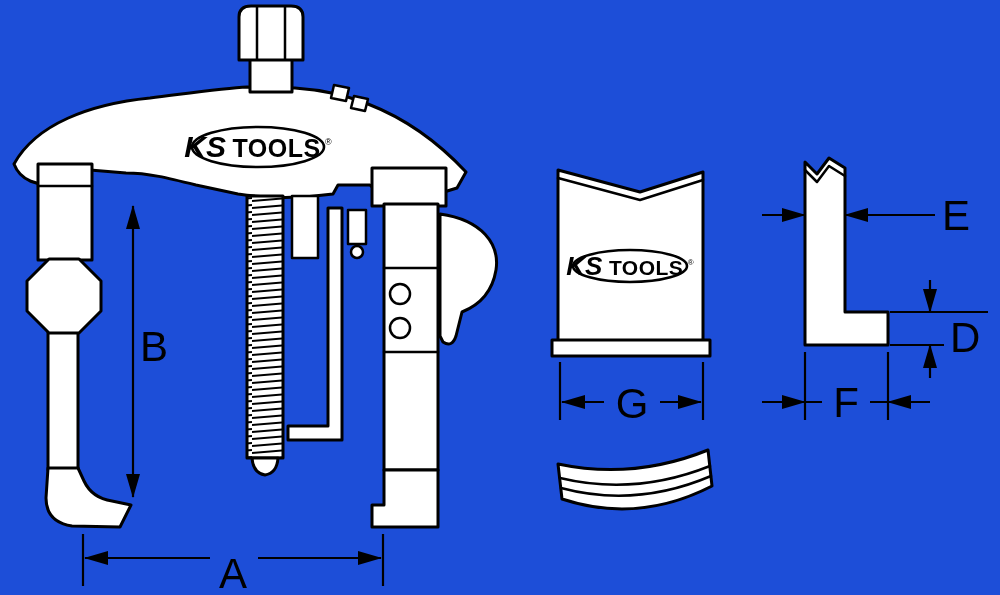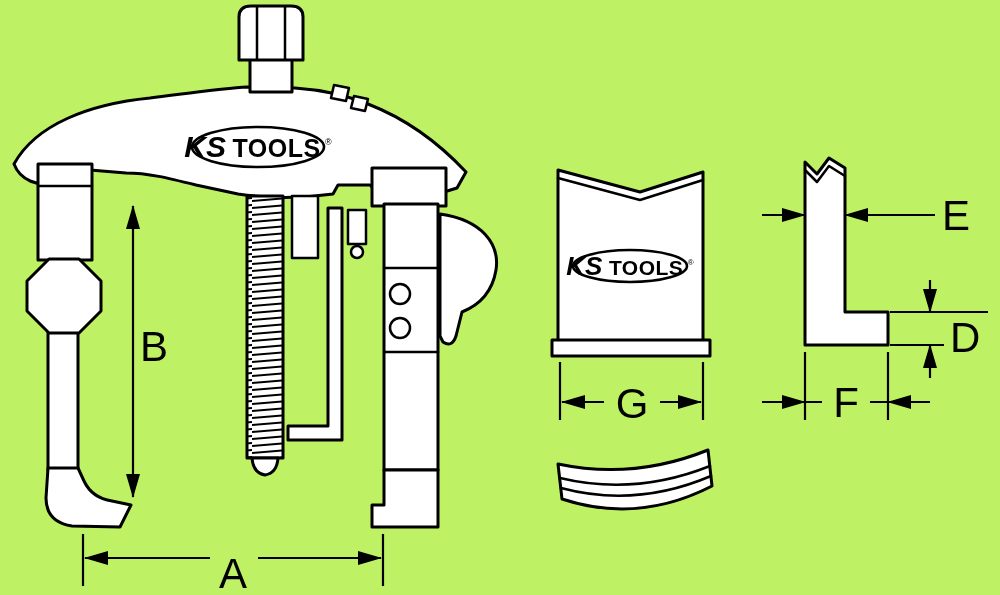--- a/index.html
+++ b/index.html
@@ -1,16 +1,16 @@
 <!DOCTYPE html>
 <html><head>
 <meta charset="utf-8">
 <style>
   html,body{margin:0;padding:0;background:#ffffff;}
-  .stage{width:1000px;height:595px;position:relative;background:#bef264;overflow:hidden;}
+  .stage{width:1000px;height:595px;position:relative;background:#1d4ed8;overflow:hidden;}
   svg{display:block;}
   .outline{fill:#ffffff;stroke:#000000;stroke-width:3;stroke-linejoin:round;stroke-linecap:round;}
   .outline-thin{fill:#ffffff;stroke:#000000;stroke-width:2.5;stroke-linejoin:round;}
   .detail{fill:none;stroke:#000000;stroke-width:2.5;stroke-linejoin:round;stroke-linecap:round;}
   .dim{fill:none;stroke:#000000;stroke-width:2.2;}
   .dim-label{font-family:"Liberation Sans",sans-serif;font-size:42px;fill:#000000;}
   .logo-ellipse{fill:#ffffff;stroke:#000000;stroke-width:2.6;}
   .logo-text{font-family:"Liberation Sans",sans-serif;fill:#000000;}
   .logo-ks{font-style:italic;font-weight:700;}
   .logo-tools{font-weight:700;letter-spacing:.5px;}

